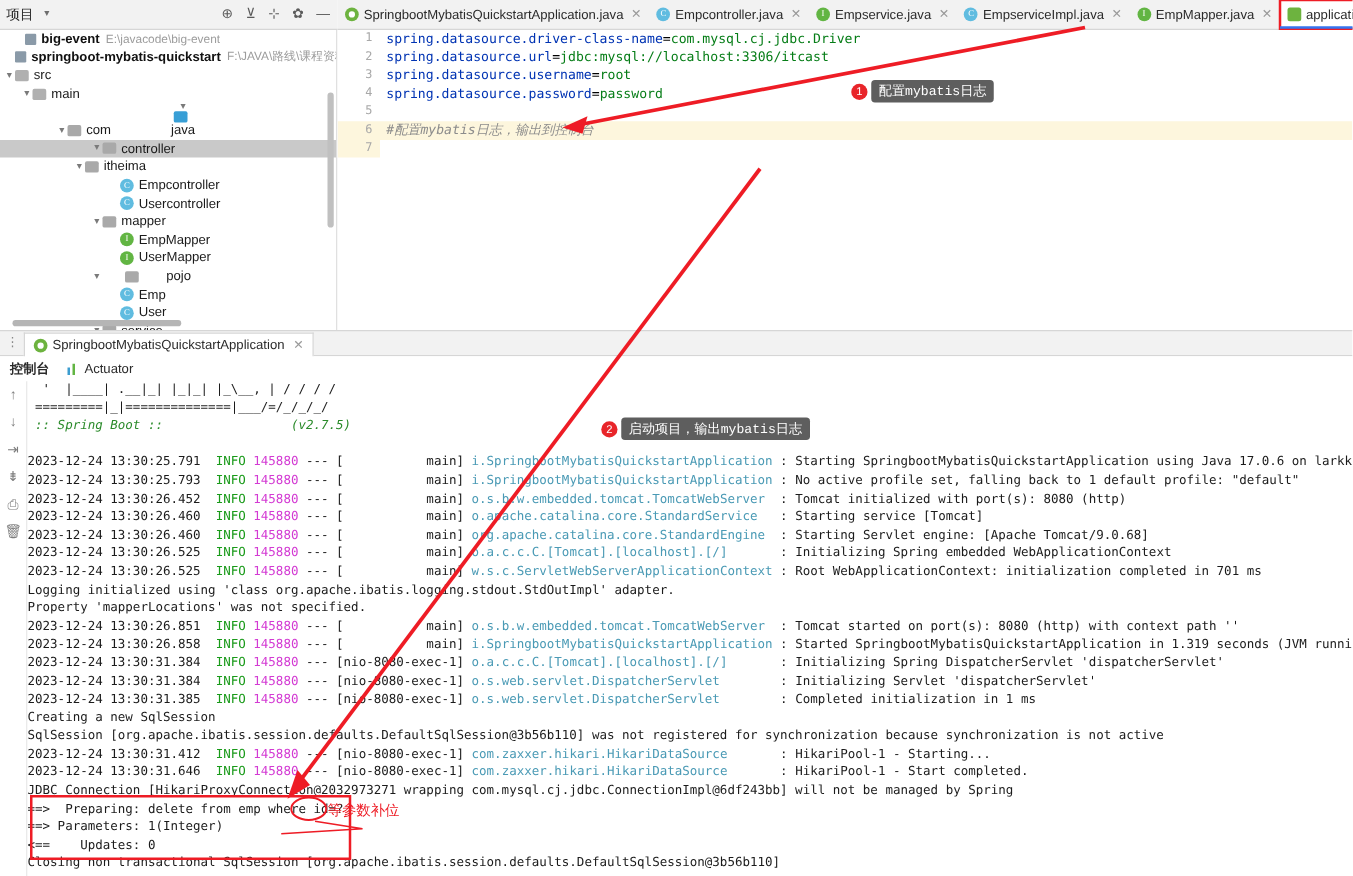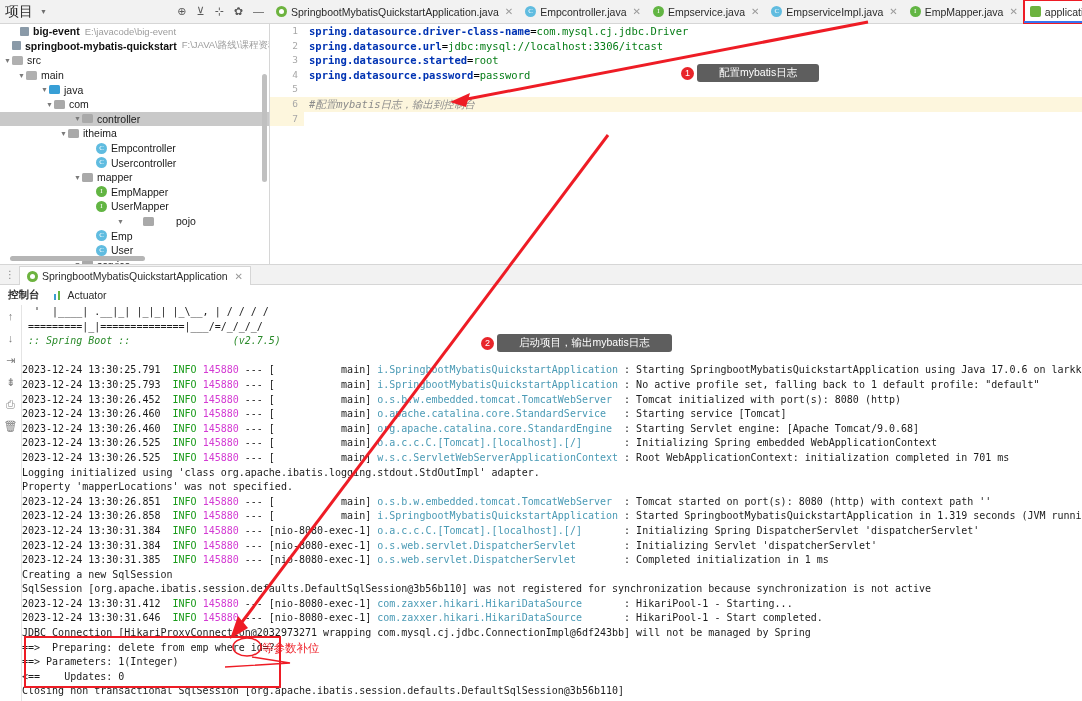--- a/index.html
+++ b/index.html
@@ -8,21 +8,21 @@
     background:#ffffff;
     font-family:"Liberation Sans","DejaVu Sans",sans-serif;
     font-size:11px;color:#000;
     position:relative;
   }
   .app{position:relative;width:1082px;height:701px;}
 
   
   .topbar{position:absolute;left:0;top:0;width:270px;height:24px;background:#f2f2f2;
           border-bottom:1px solid #d6d6d6;box-sizing:border-box;display:flex;align-items:center;}
-  .topbar .title{font-size:14px;color:#2b2b2b;margin-left:5px;text-align:right;}
+  .topbar .title{font-size:11px;color:#2b2b2b;margin-left:5px;text-align:right;}
   .topbar .caret{margin-left:7px;font-size:7px;color:#6e6e6e;}
   .topbar .tools{margin-left:auto;display:flex;align-items:center;gap:10px;padding-right:6px;}
   .topbar .tools span{font-size:11px;color:#5a5a5a;line-height:1;}
 
   
   .tabbar{position:absolute;left:270px;top:0;width:812px;height:24px;background:#f2f2f2;
           border-bottom:1px solid #d6d6d6;box-sizing:border-box;display:flex;align-items:stretch;}
   .tab{display:flex;align-items:center;padding:0 6px 0 6px;gap:4px;font-size:10.5px;color:#2b2b2b;
        white-space:nowrap;position:relative;}
   .tab .x{color:#9a9a9a;font-size:10px;margin-left:2px;}
@@ -61,21 +61,21 @@
   
   .editor{position:absolute;left:270px;top:24px;width:812px;height:240px;background:#fff;overflow:hidden;}
   .gutter{position:absolute;left:0;top:0;width:34px;height:240px;background:#fff;}
   .gln{height:14.6px;line-height:14.6px;text-align:right;padding-right:6px;color:#a8a8a8;
        font-family:"DejaVu Sans Mono","Liberation Mono",monospace;font-size:9.5px;}
   .gln.hl{background:#fdf6dd;}
   .codearea{position:absolute;left:34px;top:0;right:0;height:240px;
             font-family:"DejaVu Sans Mono","Liberation Mono",monospace;font-size:10.5px;}
   .cl{height:14.6px;line-height:14.6px;white-space:pre;padding-left:5px;}
   .cl.hl{background:#fdf6dd;}
-  .k{color:#0033b3;font-weight:bold;}
+  .k{color:#0033b3;}
   .v{color:#067d17;}
   .op{color:#000;}
   .cmt{color:#8c8c8c;font-style:italic;background:#fdf6dd;}
   .rmk{background:#e8e8e8;}
 
   
   .runhdr{position:absolute;left:0;top:264px;width:1082px;height:21px;background:#f2f2f2;
           border-top:1px solid #d6d6d6;border-bottom:1px solid #d6d6d6;box-sizing:border-box;
           display:flex;align-items:center;}
   .runhdr .dots{color:#888;font-size:10px;padding:0 4px 0 5px;}
@@ -105,22 +105,22 @@
   .t-info{color:#199a19;}
   .t-pid{color:#d33ad3;}
   .t-cls{color:#4a9ab5;}
   .t-grn{color:#2a8a2a;font-style:italic;}
   .t-plain{color:#1b1b1b;}
 
   
   .badge{position:absolute;display:flex;align-items:center;gap:3px;z-index:10;}
   .badge .num{width:13px;height:13px;border-radius:50%;background:#e8252a;color:#fff;font-size:9px;
               line-height:13px;text-align:center;font-family:"Liberation Sans",sans-serif;}
-  .badge .txt{background:#5e5e5e;color:#fff;font-size:10.5px;padding:2px 22px;border-radius:3px;
-              white-space:nowrap;font-family:Liberation Sans, sans-serif;}
+  .badge .txt{background:#5e5e5e;color:#fff;font-size:10.5px;padding:2px 6px;border-radius:3px;
+              white-space:nowrap;font-family:Liberation Mono, monospace;}
   .annot-svg{position:absolute;left:0;top:0;width:1082px;height:701px;pointer-events:none;z-index:9;}
   .redbox{position:absolute;border:2px solid #ee1c25;z-index:8;}
   .redtxt{position:absolute;color:#ee1c25;font-size:11.5px;font-family:"DejaVu Sans",sans-serif;
           z-index:11;white-space:nowrap;}
 </style>
 </head>
 <body>
 
 <div class="app">
 
@@ -185,21 +185,21 @@
         <div class="row" style="padding-left: 3px;">
           <span class="arrow">▼</span>
           <span class="fld"></span>
           <span class="nm">src</span>
         </div>
         <div class="row" style="padding-left: 17px;">
           <span class="arrow">▼</span>
           <span class="fld"></span>
           <span class="nm">main</span>
         </div>
-        <div class="row" style="padding-left: 40px;">
+        <div class="row" style="padding-left: 24px; flex-direction: column;">
           <span class="arrow">▼</span>
           <span class="fld blue"></span>
           <span class="nm">java</span>
         </div>
         <div class="row" style="padding-left: 45px;">
           <span class="arrow">▼</span>
           <span class="fld grey"></span>
           <span class="nm">com</span>
         </div>
         <div class="row sel" style="padding-left: 73px;">
@@ -230,21 +230,21 @@
         <div class="row" style="padding-left: 87px;">
           <span class="arrow"></span>
           <span class="ico ci i">I</span>
           <span class="nm">EmpMapper</span>
         </div>
         <div class="row" style="padding-left: 87px;">
           <span class="arrow"></span>
           <span class="ico ci i">I</span>
           <span class="nm">UserMapper</span>
         </div>
-        <div class="row" style="padding-left: 116px; gap: 18px;">
+        <div class="row" style="padding-left: 73px; gap: 18px;">
           <span class="arrow">▼</span>
           <span class="fld grey"></span>
           <span class="nm">pojo</span>
         </div>
         <div class="row" style="padding-left: 87px;">
           <span class="arrow"></span>
           <span class="ico ci c">C</span>
           <span class="nm">Emp</span>
         </div>
         <div class="row" style="padding-left: 87px;">
@@ -268,21 +268,21 @@
         <div class="gln">2</div>
         <div class="gln">3</div>
         <div class="gln">4</div>
         <div class="gln">5</div>
         <div class="gln hl">6</div>
         <div class="gln hl">7</div>
       </div>
     <div class="codearea" id="codearea">
         <div class="cl"><span class="k">spring.datasource.driver-class-name</span><span class="op">=</span><span class="v">com.mysql.cj.jdbc.Driver</span></div>
         <div class="cl"><span class="k">spring.datasource.url</span><span class="op">=</span><span class="v">jdbc:mysql://localhost:3306/itcast</span></div>
-        <div class="cl"><span class="k">spring.datasource.started</span><span class="op">=</span><span class="v">root</span></div>
+        <div class="cl"><span class="k">spring.datasource.username</span><span class="op">=</span><span class="v">root</span></div>
         <div class="cl"><span class="k">spring.datasource.password</span><span class="op">=</span><span class="v">password</span></div>
         <div class="cl"><span class="op"></span></div>
         <div class="cl hl"><span class="cmt">#配置mybatis日志，输出到控制台</span></div>
       </div>
   </div>
 
   <div class="runhdr">
     <span class="dots">⋮</span>
     <span class="runtab">
       <span class="ico spring"></span>

